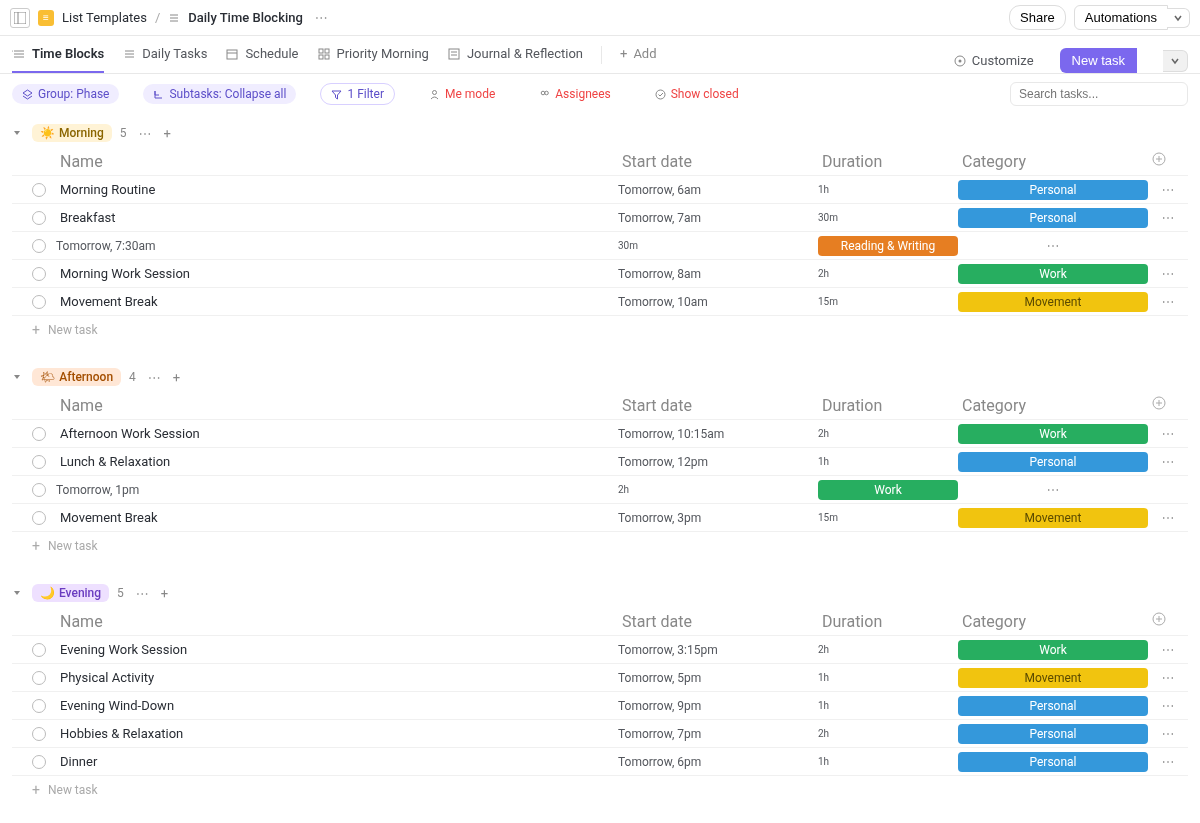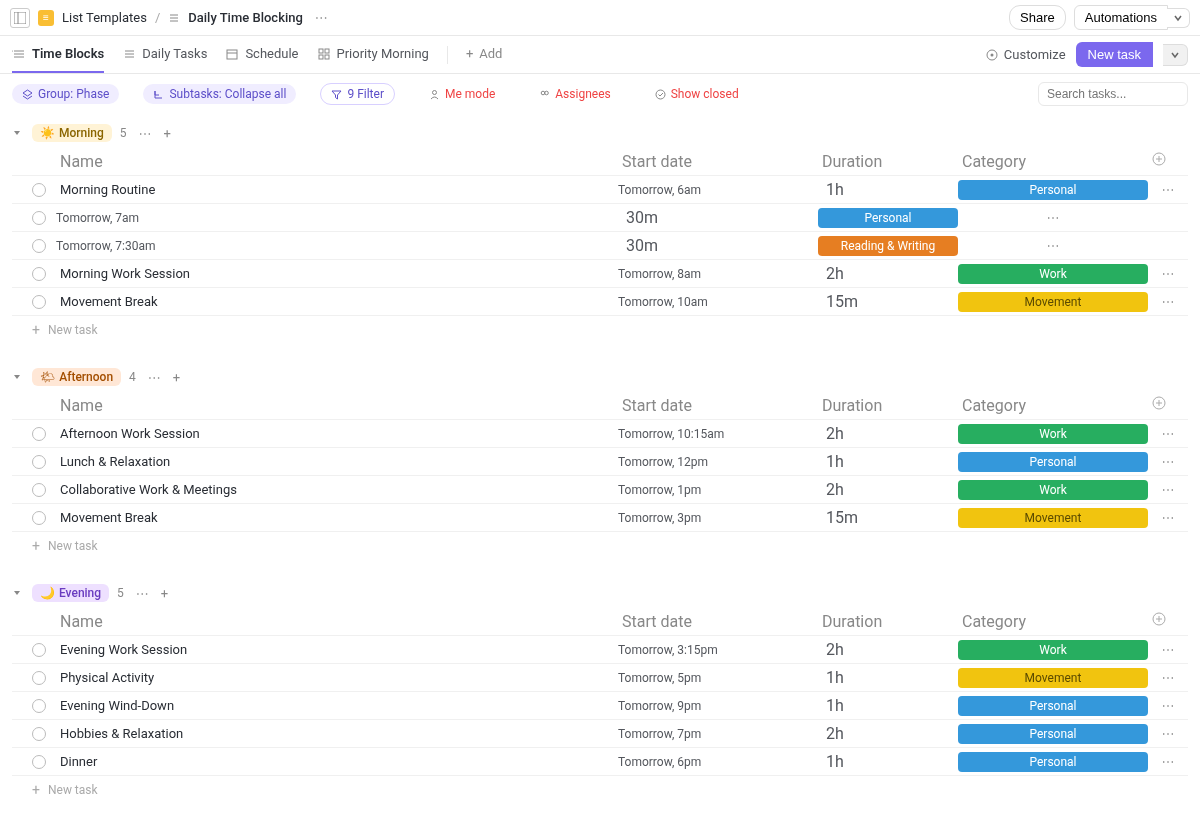--- a/index.html
+++ b/index.html
@@ -13,61 +13,61 @@
 .bc-text { font-size: 13px; color: #292d34; cursor:pointer; }
 .bc-sep { color: #aaa; }
 .list-icon-sm { color:#888; }
 .dots { color:#888; cursor:pointer; padding: 0 4px;}
 
 .topbar-right { display:flex; align-items:center; gap:8px; }
 .btn { border:1px solid #ddd; border-radius:11px; padding:4px 10px; font-size:13px; background:#fff; cursor:pointer; display:flex; align-items:center; gap:4px; }
 .btn-caret { border-left:none; border-radius: 0 6px 6px 0; padding:4px 6px; margin-left:-9px;}
 .btn-auto { border-radius:6px 0 0 6px; }
 
-.viewbar { display:flex; align-items:center; justify-content:space-between; padding: 0 12px; border-bottom: 1px solid #e8e8e8; height: 38px;}
+.viewbar { display:flex; align-items:flex-end; justify-content:space-between; padding: 0 12px; border-bottom: 1px solid #e8e8e8; height: 38px;}
 .views { display:flex; align-items:center; gap: 18px; }
 .view-tab { display:flex; align-items:center; gap:6px; padding: 10px 0; font-size: 13px; color:#54575d; cursor:pointer; border-bottom: 2px solid transparent; }
 .view-tab.active { color:#292d34; font-weight:600; border-bottom:2px solid #7b68ee; }
 .view-tab .icon { width:14px; color:#888; }
 .view-sep { width:1px;height:18px;background:#e8e8e8; }
 .add-view { color:#888; }
 
-.view-actions { display:flex; align-items:center; gap:10px; }
+.view-actions { display:flex; align-items:center; gap:26px; }
 .customize { color:#54575d; display:flex;align-items:center;gap:5px; cursor:pointer; font-size:13px;}
 .newtask-btn { background:#7b68ee; color:#fff; border:none; border-radius: 6px 0 0 6px; padding: 5px 12px; font-size:13px; cursor:pointer;}
 .newtask-caret{ background:#f1f1f1;border:1px solid #ddd;border-left:none;border-radius:0 6px 6px 0;padding:5px 7px;cursor:pointer;}
 
 .filterbar { display:flex; align-items:center; justify-content:space-between; padding: 8px 12px; }
 .filters { display:flex; align-items:center; gap:24px; }
 .pill { display:flex;align-items:center;gap:5px; border-radius: 12px; padding:3px 10px; font-size:12px; cursor:pointer; }
 .pill-purple { background:#f0edff; color:#5d4fc9; }
 .pill-outline { background:#fff; border:1px solid #ddd; color:#54575d; }
 .pill-plain { color:#ef4444; }
-.search-box { border:1px solid #e8e8e8; border-radius:6px; padding:4px 8px; width: 150px; font-size:12px; }
+.search-box { border:1px solid #e8e8e8; border-radius:6px; padding:4px 8px; width: 178px; font-size:12px; }
 
 .content { padding: 4px 12px 40px 12px; }
 
 .group { margin-bottom: 18px; }
 .group-header { display:flex;align-items:center;gap:8px; padding: 6px 0;}
 .caret { width:12px; color:#888; cursor:pointer;}
 .phase-badge { display:inline-flex;align-items:center;gap:4px; padding:2px 8px; border-radius:6px; font-size:12px; font-weight:500;}
 .phase-morning { background:#fff3d6; color:#8a6500; }
 .phase-afternoon { background:#ffe7d6; color:#a34e00; }
 .phase-evening { background:#eee0ff; color:#6a3cc0; }
 .group-count { color:#888; font-size:12px;}
 
 .cols-header { display:grid; grid-template-columns: 44px 1fr 200px 140px 190px 40px; padding: 4px 0; font-size:16px; color:#888; border-bottom: 1px solid #f0f0f0;}
 .cols-header > div { padding-left: 4px;}
 .cols-header .plus-col { text-align:center; cursor:pointer;}
 
 .task-row { display:grid; grid-template-columns: 44px 1fr 200px 140px 190px 40px; align-items:center; border-bottom: 1px solid #f0f0f0; height: 28px; }
 .status-circle { width:14px;height:14px;border:1.5px solid #bbb;border-radius:50%; margin-left: 20px; cursor:pointer;}
 .task-name { font-size:13px; color:#292d34; cursor:pointer; padding-left:4px;}
 .date-cell { font-size:12px; color:#54575d;}
-.dur-cell { font-size:16px; color:#54575d;margin-left:8px;}
+.dur-cell { font-size:10px; color:#54575d;}
 .cat-cell { display:flex; justify-content:center;}
 .cat-badge { width: 100%; text-align:center; color:#fff; font-size:12px; padding: 3px 0; border-radius:4px; cursor:pointer;}
 .cat-personal { background:#3498db; }
 .cat-work { background:#27ae60; }
 .cat-movement { background:#f1c40f; color:#5a4a00;}
 .cat-reading { background:#e67e22; }
 .row-dots { text-align:center; color:#888; cursor:pointer;}
 
 .new-task-row { display:flex;align-items:center;gap:8px; padding: 6px 0 6px 20px; color:#aaa; font-size:12px; cursor:pointer;}
 .plus-sm { font-size:14px; }
@@ -147,20 +147,30 @@
         <span class="icon">
           <svg width="14" height="14" viewBox="0 0 14 14">
             <rect x="2" y="2" width="4" height="4" fill="none" stroke="currentColor"></rect>
             <rect x="8" y="2" width="4" height="4" fill="none" stroke="currentColor"></rect>
             <rect x="2" y="8" width="4" height="4" fill="none" stroke="currentColor"></rect>
             <rect x="8" y="8" width="4" height="4" fill="none" stroke="currentColor"></rect>
           </svg>
         </span>
         <span>Priority Morning</span>
       </div>
+      <div class="view-tab">
+        <span class="icon">
+          <svg width="14" height="14" viewBox="0 0 14 14">
+            <rect x="2" y="2" width="10" height="10" fill="none" stroke="currentColor"></rect>
+            <line x1="4" y1="5" x2="10" y2="5" stroke="currentColor"></line>
+            <line x1="4" y1="8" x2="10" y2="8" stroke="currentColor"></line>
+          </svg>
+        </span>
+        <span>Journal &amp; Reflection</span>
+      </div>
       <div class="view-sep"></div>
       <div class="view-tab add-view">
         <span>+</span>
         <span>Add</span>
       </div>
     </div>
   <div class="view-actions">
     <div class="customize">
       <span>
           <svg width="14" height="14" viewBox="0 0 14 14">
@@ -196,21 +206,21 @@
           </svg>
         </span>
       <span>Subtasks: Collapse all</span>
     </div>
     <div class="pill pill-outline" style="color:#5d4fc9;border-color:#d8d0ff">
       <span>
           <svg width="11" height="11" viewBox="0 0 11 11">
             <path d="M1 2 L10 2 L6.5 6 L6.5 10 L4.5 8.5 L4.5 6 Z" fill="none" stroke="#5d4fc9"></path>
           </svg>
         </span>
-      <span>9 Filter</span>
+      <span>1 Filter</span>
     </div>
     <div class="pill pill-plain">
       <span>
           <svg width="11" height="11" viewBox="0 0 11 11">
             <circle cx="5.5" cy="3.5" r="2" fill="none" stroke="#888"></circle>
             <path d="M2 10 Q5.5 6 9 10" fill="none" stroke="#888"></path>
           </svg>
         </span>
       <span>Me mode</span>
     </div>
@@ -275,20 +285,21 @@
         <div class="dur-cell">1h</div>
         <div class="cat-cell">
           <div class="cat-badge cat-personal">Personal</div>
         </div>
         <div class="row-dots">⋯</div>
       </div>
       <div class="task-row">
         <div>
           <div class="status-circle"></div>
         </div>
+        <div class="task-name">Breakfast</div>
         <div class="date-cell">Tomorrow, 7am</div>
         <div class="dur-cell">30m</div>
         <div class="cat-cell">
           <div class="cat-badge cat-personal">Personal</div>
         </div>
         <div class="row-dots">⋯</div>
       </div>
       <div class="task-row">
         <div>
           <div class="status-circle"></div>
@@ -379,21 +390,20 @@
         <div class="dur-cell">1h</div>
         <div class="cat-cell">
           <div class="cat-badge cat-personal">Personal</div>
         </div>
         <div class="row-dots">⋯</div>
       </div>
       <div class="task-row">
         <div>
           <div class="status-circle"></div>
         </div>
-        <div class="task-name">Collaborative Work &amp; Meetings</div>
         <div class="date-cell">Tomorrow, 1pm</div>
         <div class="dur-cell">2h</div>
         <div class="cat-cell">
           <div class="cat-badge cat-work">Work</div>
         </div>
         <div class="row-dots">⋯</div>
       </div>
       <div class="task-row">
         <div>
           <div class="status-circle"></div>

